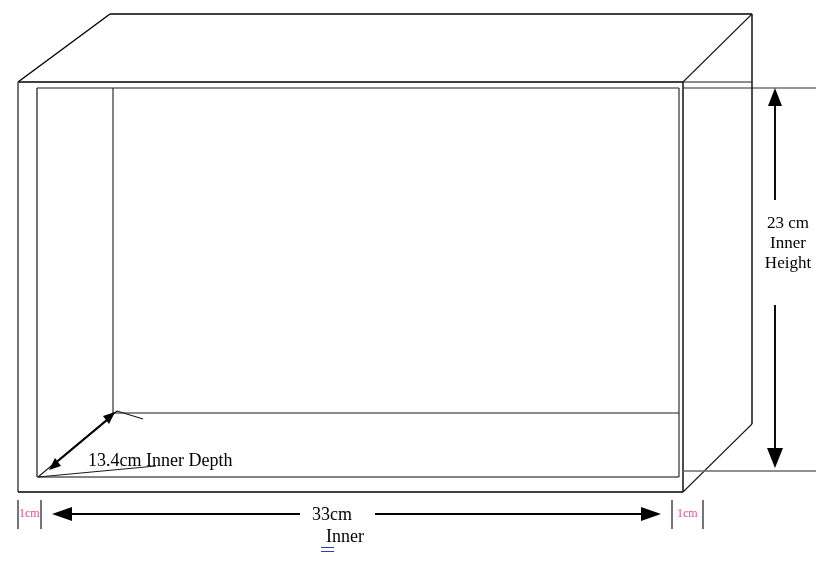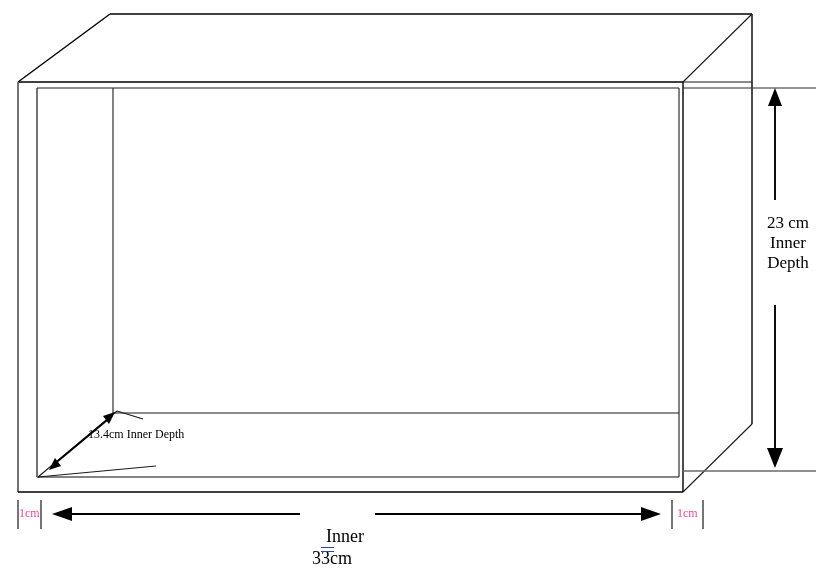--- a/index.html
+++ b/index.html
@@ -76,38 +76,37 @@
   }
   .dim-text {
     position: absolute;
     color: #000000;
     font-family: "Liberation Serif", "DejaVu Serif", serif;
     white-space: nowrap;
     user-select: none;
   }
   #depth-label {
     left: 88px;
-    top: 427px;
-    font-size: 12px;
+    top: 450px;
+    font-size: 18px;
     letter-spacing: 0px;
   }
   #height-label {
     left: 752px;
     top: 213px;
     font-size: 17px;
     text-align: center;
     line-height: 20px;
     width: 72px;
   }
   #height-label div { display: block; }
   #width-label {
     left: 312px;
     top: 504px;
     font-size: 18px;
-    margin-top: 44px;
   }
   #bottom-caption {
     left: 240px;
     top: 525px;
     width: 210px;
     text-align: center;
     font-size: 18px;
     line-height: 23px;
   }
   #bottom-caption .cap-line { display: block; position: relative; }
@@ -199,21 +198,21 @@
       <path class="tick" d="M 703 500 L 703 529"></path>
     </g>
 
   </svg>
 
   <div class="dim-text" id="depth-label">13.4cm Inner Depth</div>
 
   <div class="dim-text" id="height-label">
     <div>23 cm</div>
     <div>Inner</div>
-    <div>Depth</div>
+    <div>Height</div>
   </div>
 
   <div class="dim-text" id="width-label">33cm</div>
 
   <div class="dim-text" id="bottom-caption">
     <span class="cap-line">
       <span>Inner</span>
       <span class="smarttag"></span>
     </span>
   </div>

